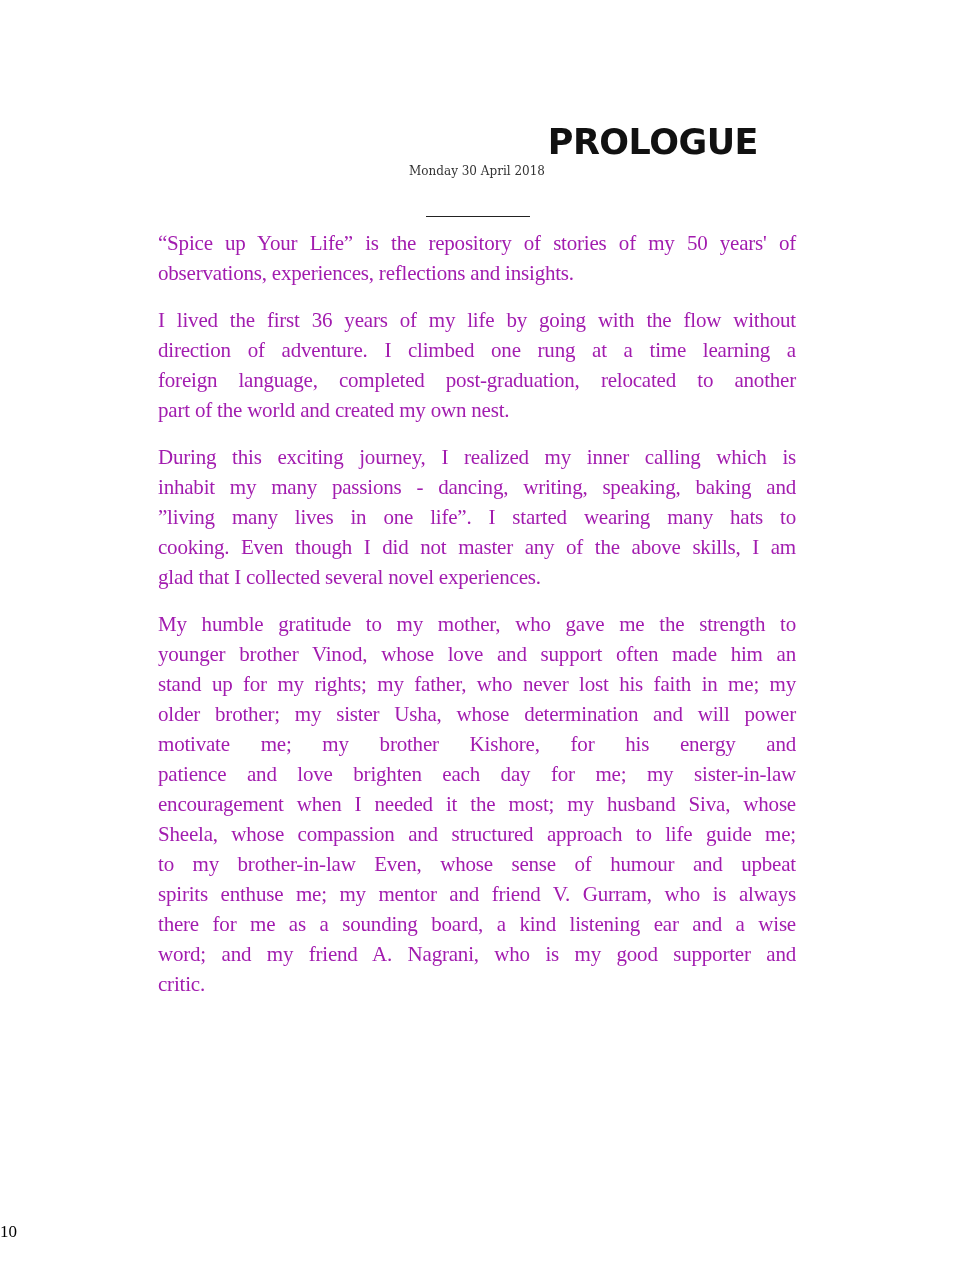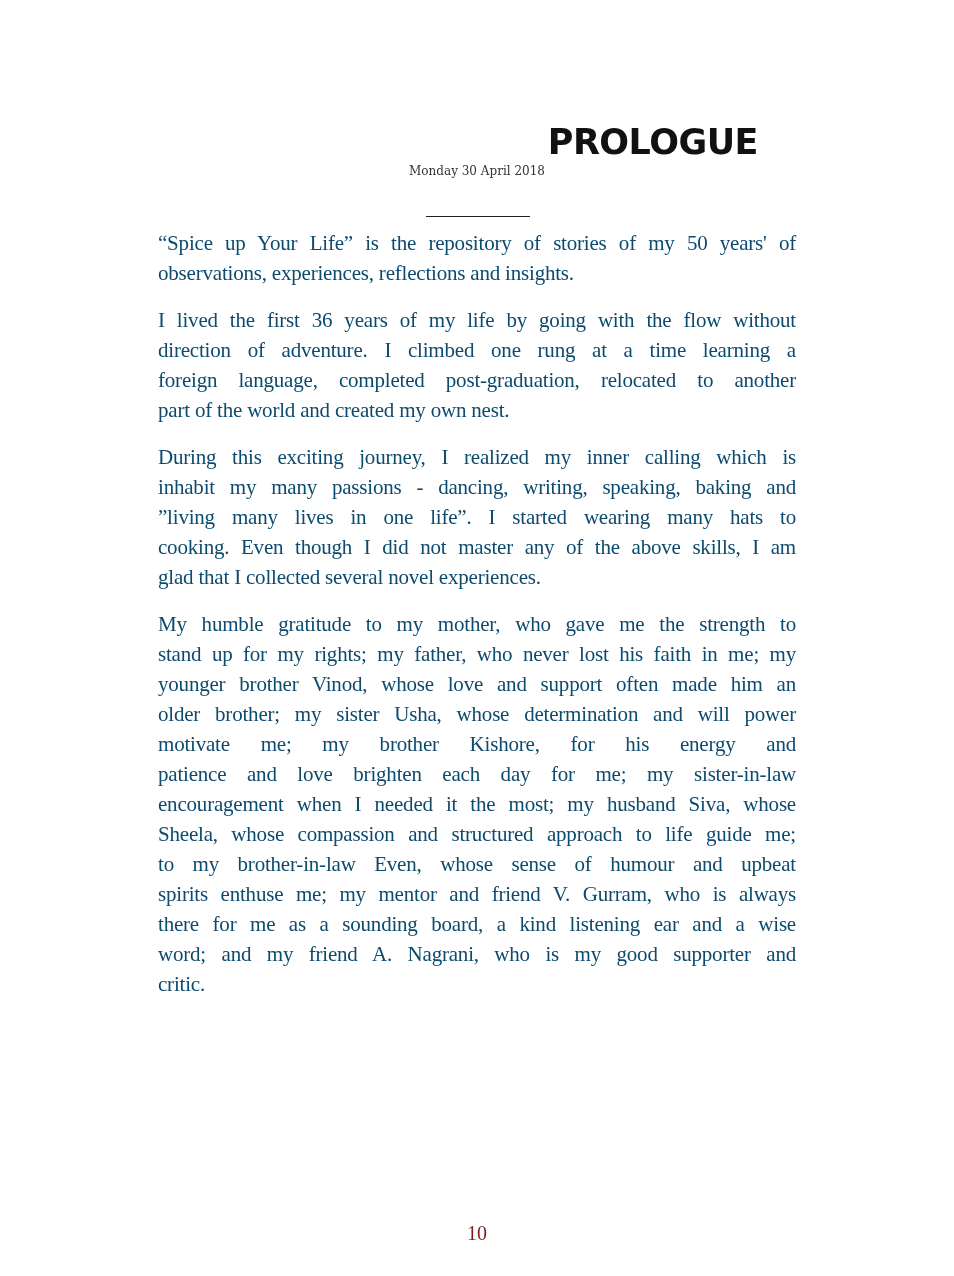--- a/index.html
+++ b/index.html
@@ -14,31 +14,31 @@
     position: absolute; left: 0; width: 954px; top: 162px; text-align: center;
     font-family: "DejaVu Serif", serif; font-size: 12px;
     color: #333333; line-height: 18px;
   }
   .rule {
     position: absolute; left: 426px; top: 216px; width: 104px; height: 0;
     border-top: 1.3px solid #222222;
   }
   .body {
     position: absolute; left: 158px; width: 638px; top: 228px;
-    font-family: "Liberation Serif", serif; font-size: 21px; color: #0c4a6e;
+    font-family: "Liberation Serif", serif; font-size: 21px; color: #a21caf;
   }
   .para { margin: 0 0 17px 0; }
   .line {
     display: block; height: 30px; line-height: 30px; white-space: nowrap;
     text-align: justify; text-align-last: justify; letter-spacing: -0.2px;
   }
   .line.last { text-align-last: left; }
   .pagenum {
-    position: absolute; left: 0; width: 954px; top: 1222px; text-align: center;
-    font-family: "Liberation Serif", serif; font-size: 20px; color: #7f1d1d;
+    position: absolute; left: 0; width: 954px; top: 1222px; text-align: left;
+    font-family: "Liberation Serif", serif; font-size: 17px; color: #000000;
   }
 </style>
 </head>
 <body>
 
 <div class="page">
   <div class="title">PROLOGUE</div>
   <div class="date">Monday 30 April 2018</div>
   <div class="rule"></div>
 
@@ -55,22 +55,22 @@
     </div>
     <div class="para">
       <span class="line">During this exciting journey, I realized my inner calling which is</span>
       <span class="line">inhabit my many passions - dancing, writing, speaking, baking and</span>
       <span class="line">”living many lives in one life”. I started wearing many hats to</span>
       <span class="line">cooking. Even though I did not master any of the above skills, I am</span>
       <span class="line last">glad that I collected several novel experiences.</span>
     </div>
     <div class="para">
       <span class="line">My humble gratitude to my mother, who gave me the strength to</span>
+      <span class="line">younger brother Vinod, whose love and support often made him an</span>
       <span class="line">stand up for my rights; my father, who never lost his faith in me; my</span>
-      <span class="line">younger brother Vinod, whose love and support often made him an</span>
       <span class="line">older brother; my sister Usha, whose determination and will power</span>
       <span class="line">motivate me; my brother Kishore, for his energy and</span>
       <span class="line">patience and love brighten each day for me; my sister-in-law</span>
       <span class="line">encouragement when I needed it the most; my husband Siva, whose</span>
       <span class="line">Sheela, whose compassion and structured approach to life guide me;</span>
       <span class="line">to my brother-in-law Even, whose sense of humour and upbeat</span>
       <span class="line">spirits enthuse me; my mentor and friend V. Gurram, who is always</span>
       <span class="line">there for me as a sounding board, a kind listening ear and a wise</span>
       <span class="line">word; and my friend A. Nagrani, who is my good supporter and</span>
       <span class="line last">critic.</span>

